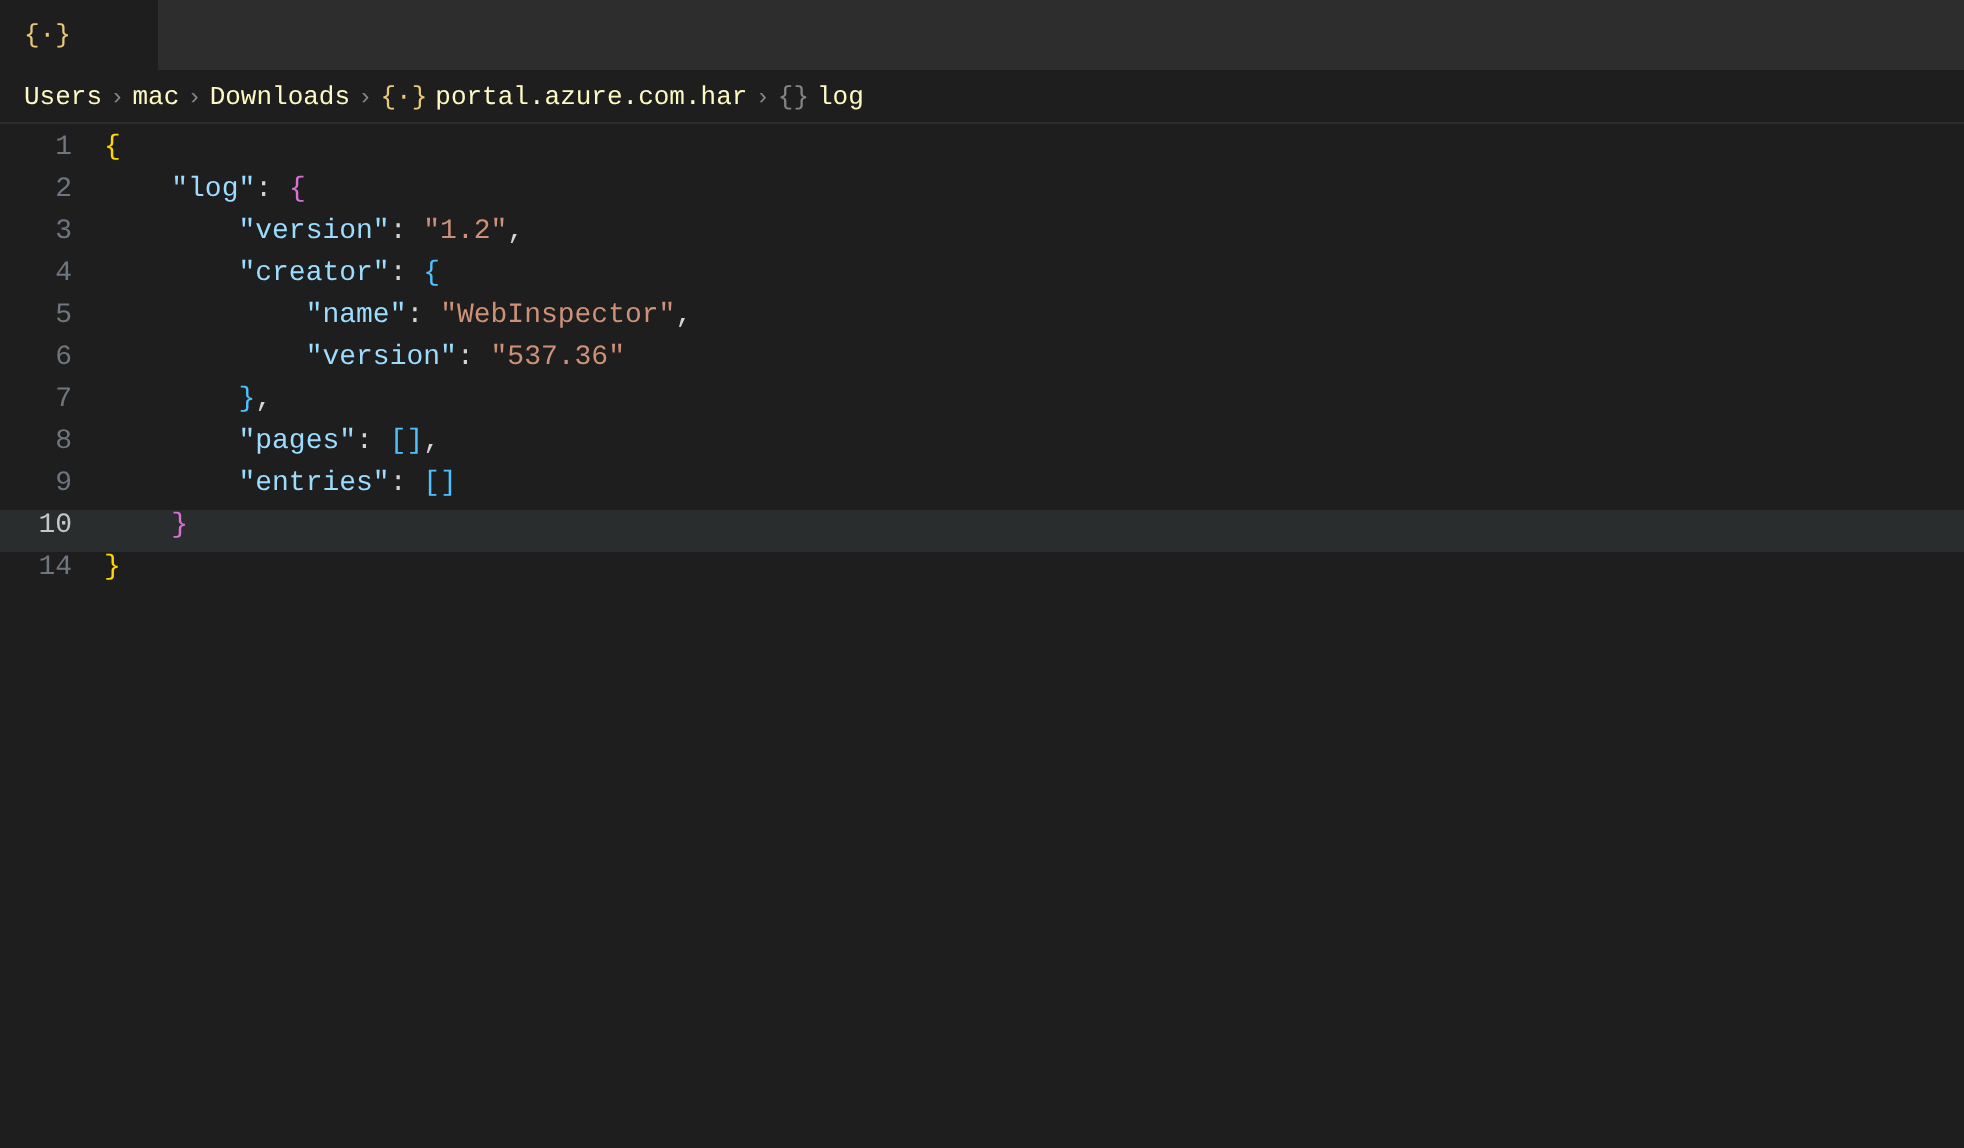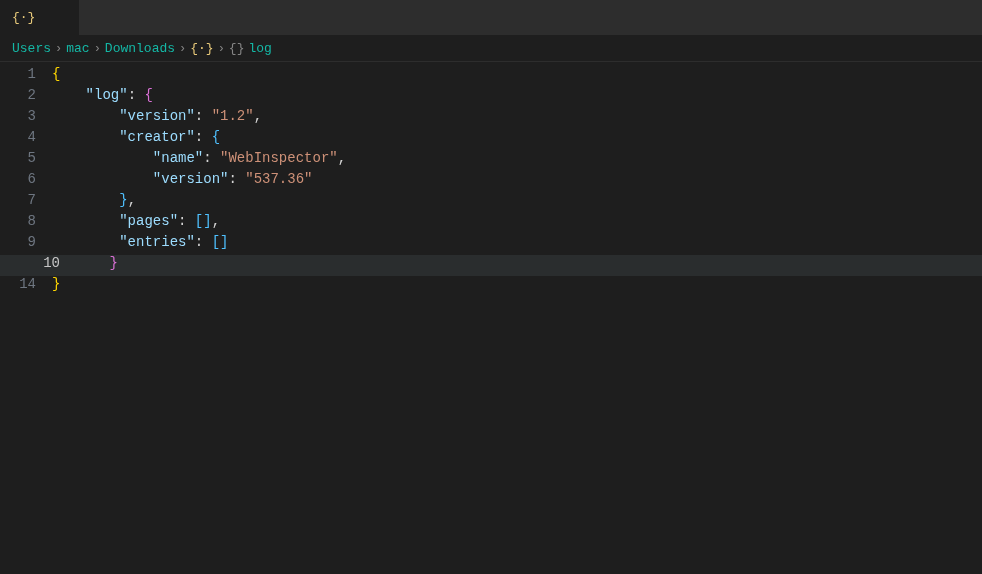--- a/index.html
+++ b/index.html
@@ -73,21 +73,21 @@
       gap: 4px;
       border-bottom: 1px solid #2d2d2d;
     }
 
     .breadcrumb-separator {
       color: #858585;
       font-size: 12px;
     }
 
     .breadcrumb-item {
-      color: #14b8a6;
+      color: #fef9c3;
     }
 
     .breadcrumb-item.file-icon {
       color: #e8c97a;
       display: flex;
       align-items: center;
       gap: 4px;
     }
 
     
@@ -117,21 +117,20 @@
 
     .line-content {
       flex: 1;
       white-space: pre;
       font-size: 14px;
     }
 
     
     .code-line.active {
       background-color: #2a2d2e;
-      padding-left: 24px;
     }
 
     .code-line.active .line-number {
       color: #c6c6c6;
     }
 
     
     .json-key {
       color: #9cdcfe;
     }
@@ -173,20 +172,21 @@
 </div>
 
 <div class="breadcrumb">
   <span class="breadcrumb-item">Users</span>
   <span class="breadcrumb-separator">›</span>
   <span class="breadcrumb-item">mac</span>
   <span class="breadcrumb-separator">›</span>
   <span class="breadcrumb-item">Downloads</span>
   <span class="breadcrumb-separator">›</span>
   <span class="breadcrumb-item file-icon" style="color:#e8c97a">{·}</span>
+  <span class="breadcrumb-item">portal.azure.com.har</span>
   <span class="breadcrumb-separator">›</span>
   <span class="breadcrumb-item" style="color:#858585">{}</span>
   <span class="breadcrumb-item">log</span>
 </div>
 
 <div class="code-container" id="code-editor">
 <div class="code-line">
       <div class="line-number">1</div>
       <div class="line-content"><span class="brace-d1">{</span></div>
     </div>

